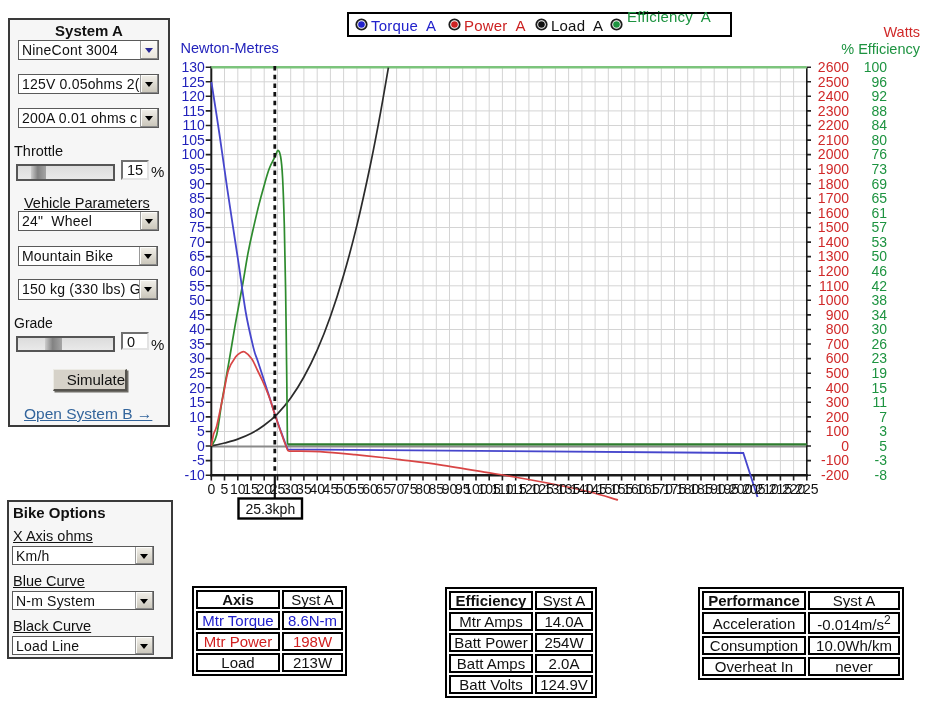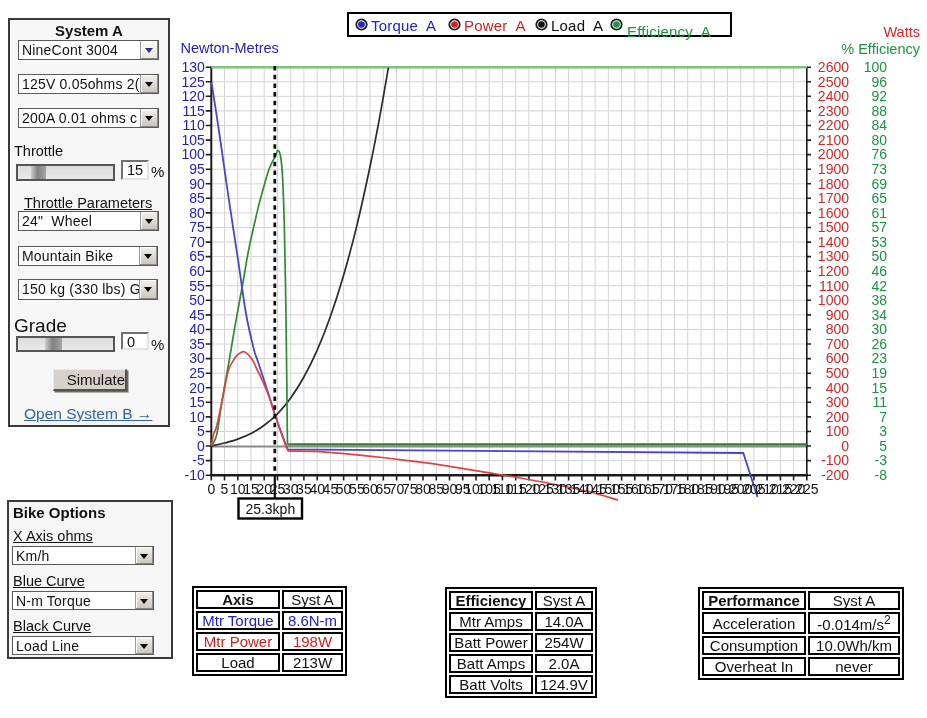--- a/index.html
+++ b/index.html
@@ -193,34 +193,34 @@
 <div class="sel" style="left:18px;top:108px;width:141px;height:20px">
     <span>200A 0.01 ohms c</span>
     <div class="btn"></div>
   </div>
 <div class="t" style="left:14px;top:143px;font-size:14.5px">Throttle</div>
 <div class="track" style="left:16px;top:164px;width:99px;height:17px">
     <div class="thumb" style="left:13px;width:15px"></div>
   </div>
 <div class="vbox" style="left:121px;top:160px;width:28px;height:20px">15</div>
 <div class="t" style="left:151px;top:163px;font-size:15px">%</div>
-<div class="t u" style="left:24px;top:195px;font-size:14.5px">Throttle Parameters</div>
+<div class="t u" style="left:24px;top:195px;font-size:14.5px">Vehicle Parameters</div>
 <div class="sel" style="left:18px;top:211px;width:141px;height:20px">
     <span>24"&nbsp; Wheel</span>
     <div class="btn"></div>
   </div>
 <div class="sel" style="left:18px;top:246px;width:140px;height:20px">
     <span>Mountain Bike</span>
     <div class="btn"></div>
   </div>
 <div class="sel" style="left:18px;top:279px;width:140px;height:21px">
     <span>150 kg (330 lbs) G(</span>
     <div class="btn"></div>
   </div>
-<div class="t" style="left:14px;top:315px;font-size:19px">Grade</div>
+<div class="t" style="left:14px;top:315px;font-size:14px">Grade</div>
 <div class="track" style="left:16px;top:336px;width:99px;height:16px">
     <div class="thumb" style="left:27px;width:17px"></div>
   </div>
 <div class="vbox" style="left:121px;top:332px;width:28px;height:18px">0</div>
 <div class="t" style="left:151px;top:336px;font-size:15px">%</div>
 <div class="simb" style="left:53px;top:369px;width:74px;height:22px">Simulate</div>
 <a class="lnk" style="left:24px;top:405px;font-size:15.5px">Open System B →</a>
 <div style="position:absolute;left:347px;top:12px;width:385px;height:25px;border:2px solid #000;background:#fff;box-sizing:border-box"></div>
 <svg style="position:absolute;left:355.0px;top:18px" width="13" height="13">
     <circle cx="6.5" cy="6.5" r="5.2" fill="#fff" stroke="#1c1c1c" stroke-width="1.8"></circle>
@@ -234,31 +234,31 @@
 <div class="t" style="left:464px;top:17px;font-size:15px;letter-spacing:0.2px;color:#cc2222">Power&nbsp; A</div>
 <svg style="position:absolute;left:534.7px;top:18px" width="13" height="13">
     <circle cx="6.5" cy="6.5" r="5.2" fill="#fff" stroke="#1c1c1c" stroke-width="1.8"></circle>
     <circle cx="6.5" cy="6.5" r="3.3" fill="#111"></circle>
   </svg>
 <div class="t" style="left:551px;top:17px;font-size:15px;letter-spacing:0.2px;color:#111">Load&nbsp; A</div>
 <svg style="position:absolute;left:610.4px;top:18px" width="13" height="13">
     <circle cx="6.5" cy="6.5" r="5.2" fill="#fff" stroke="#1c1c1c" stroke-width="1.8"></circle>
     <circle cx="6.5" cy="6.5" r="3.3" fill="#1d9340"></circle>
   </svg>
-<div class="t" style="left:627px;top:23px;font-size:15px;letter-spacing:0.2px;color:#1d9340">Efficiency&nbsp; A</div>
+<div class="t" style="left:627px;top:8px;font-size:15px;letter-spacing:0.2px;color:#1d9340">Efficiency&nbsp; A</div>
 <div class="panel" style="left:7px;top:500px;width:166px;height:159px"></div>
 <div class="t" style="left:13px;top:504px;font-weight:bold;font-size:15px">Bike Options</div>
 <div class="t u" style="left:13px;top:528px;font-size:14.5px">X Axis ohms</div>
 <div class="sel" style="left:12px;top:546px;width:142px;height:19px">
     <span>Km/h</span>
     <div class="btn"></div>
   </div>
 <div class="t u" style="left:13px;top:573px;font-size:14.5px">Blue Curve</div>
 <div class="sel" style="left:12px;top:591px;width:142px;height:19px">
-    <span>N-m Torque</span>
+    <span>N-m System</span>
     <div class="btn"></div>
   </div>
 <div class="t u" style="left:13px;top:618px;font-size:14.5px">Black Curve</div>
 <div class="sel" style="left:12px;top:636px;width:142px;height:19px">
     <span>Load Line</span>
     <div class="btn"></div>
   </div>
 <table style="left:192px;top:586px">
     <tbody>
       <tr>

